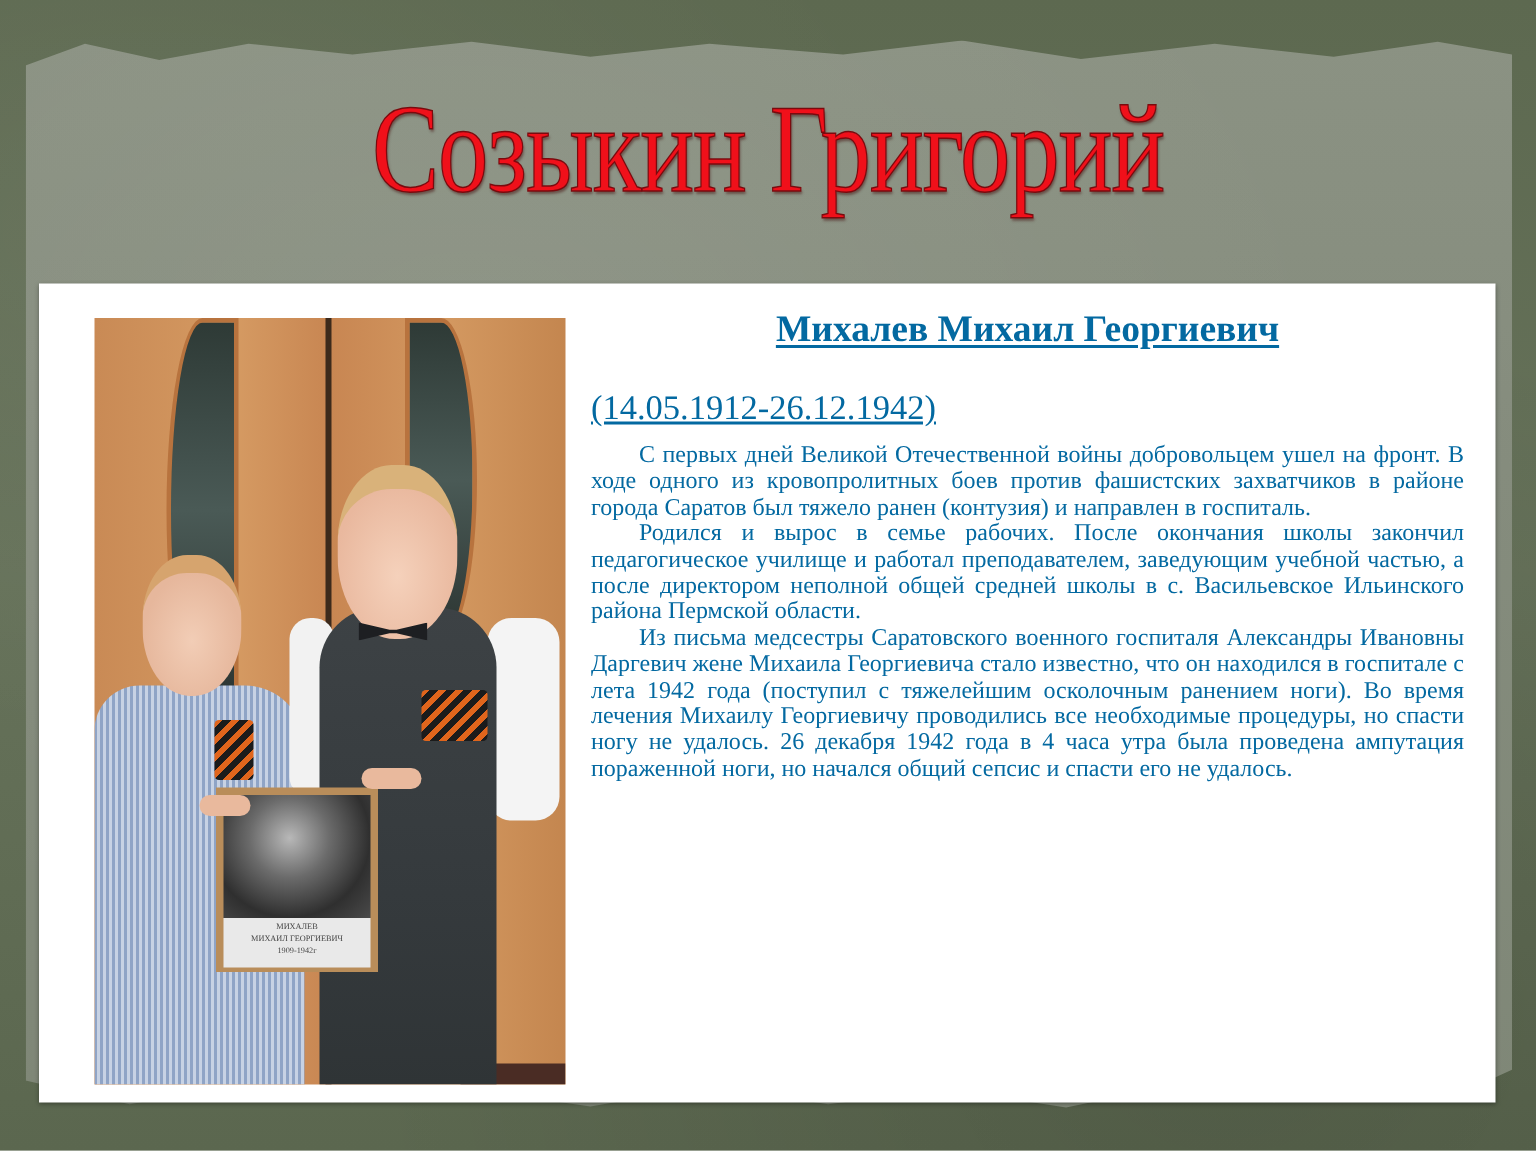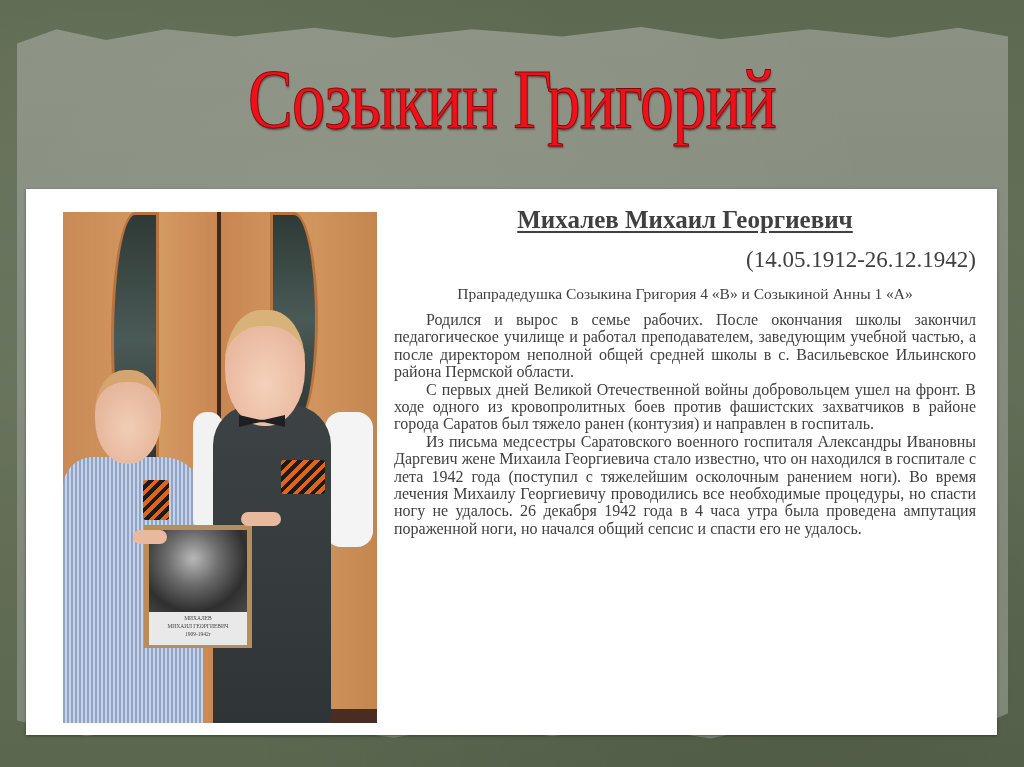--- a/index.html
+++ b/index.html
@@ -90,26 +90,26 @@
     width: 100%; height: 82px;
     background: radial-gradient(ellipse at 45% 35%, #b8b8b8 0%, #6b6b6b 35%, #2f2f2f 70%, #4a4a4a 100%);
   }
   .frame-caption {
     background: #e9e9e9; height: 31px; color: #444;
     font-family: "Liberation Serif", serif; font-size: 5.5px; line-height: 8px; text-align: center; padding-top: 2px;
   }
   .hands { position: absolute; height: 14px; background: #e9b99d; border-radius: 7px; }
 
   
-  .text-col { position: absolute; left: 368px; top: 14px; width: 582px; color: #404040; }
+  .text-col { position: absolute; left: 368px; top: 14px; width: 582px; color: #0369a1; }
   .name {
     text-align: center; font-weight: bold; font-size: 25px; line-height: 34px;
     text-decoration: underline; text-underline-offset: 3px; text-decoration-thickness: 2px;
   }
-  .dates { text-align: right; font-size: 23px; line-height: 30px; margin-top: 8px; }
+  .dates { text-align: left; font-size: 23px; line-height: 30px; margin-top: 20px; text-decoration: underline; }
   .relation { text-align: center; font-size: 15.5px; line-height: 21px; margin-top: 8px; }
   .body { margin-top: 7px; font-size: 16px; line-height: 17.4px; text-align: justify; }
   .body p { margin: 0; text-indent: 32px; }
 </style>
 </head>
 <body>
 
 <div class="outer-texture"></div>
 <div class="paper"></div>
 
@@ -143,21 +143,20 @@
       </div>
     </div>
     <div class="hands" style="left:70px;top:318px;width:34px;"></div>
     <div class="hands" style="left:178px;top:300px;width:40px;"></div>
   </div>
 
   <div class="text-col">
     <div class="name">Михалев Михаил Георгиевич</div>
     <div class="dates">(14.05.1912-26.12.1942)</div>
     <div class="relation">
-      <div>Прапрадедушка Созыкина Григория 4 «В» и Созыкиной Анны 1 «А»</div>
     </div>
     <div class="body">
+      <p>С первых дней Великой Отечественной войны добровольцем ушел на фронт. В ходе одного из кровопролитных боев против фашистских захватчиков в районе города Саратов был тяжело ранен (контузия) и направлен в госпиталь.</p>
       <p>Родился и вырос в семье рабочих. После окончания школы закончил педагогическое училище и работал преподавателем, заведующим учебной частью, а после директором неполной общей средней школы в с. Васильевское Ильинского района Пермской области.</p>
-      <p>С первых дней Великой Отечественной войны добровольцем ушел на фронт. В ходе одного из кровопролитных боев против фашистских захватчиков в районе города Саратов был тяжело ранен (контузия) и направлен в госпиталь.</p>
       <p>Из письма медсестры Саратовского военного госпиталя Александры Ивановны Даргевич жене Михаила Георгиевича стало известно, что он находился в госпитале с лета 1942 года (поступил с тяжелейшим осколочным ранением ноги). Во время лечения Михаилу Георгиевичу проводились все необходимые процедуры, но спасти ногу не удалось. 26 декабря 1942 года в 4 часа утра была проведена ампутация пораженной ноги, но начался общий сепсис и спасти его не удалось.</p>
     </div>
   </div>
 </div>
 
 </body></html>

